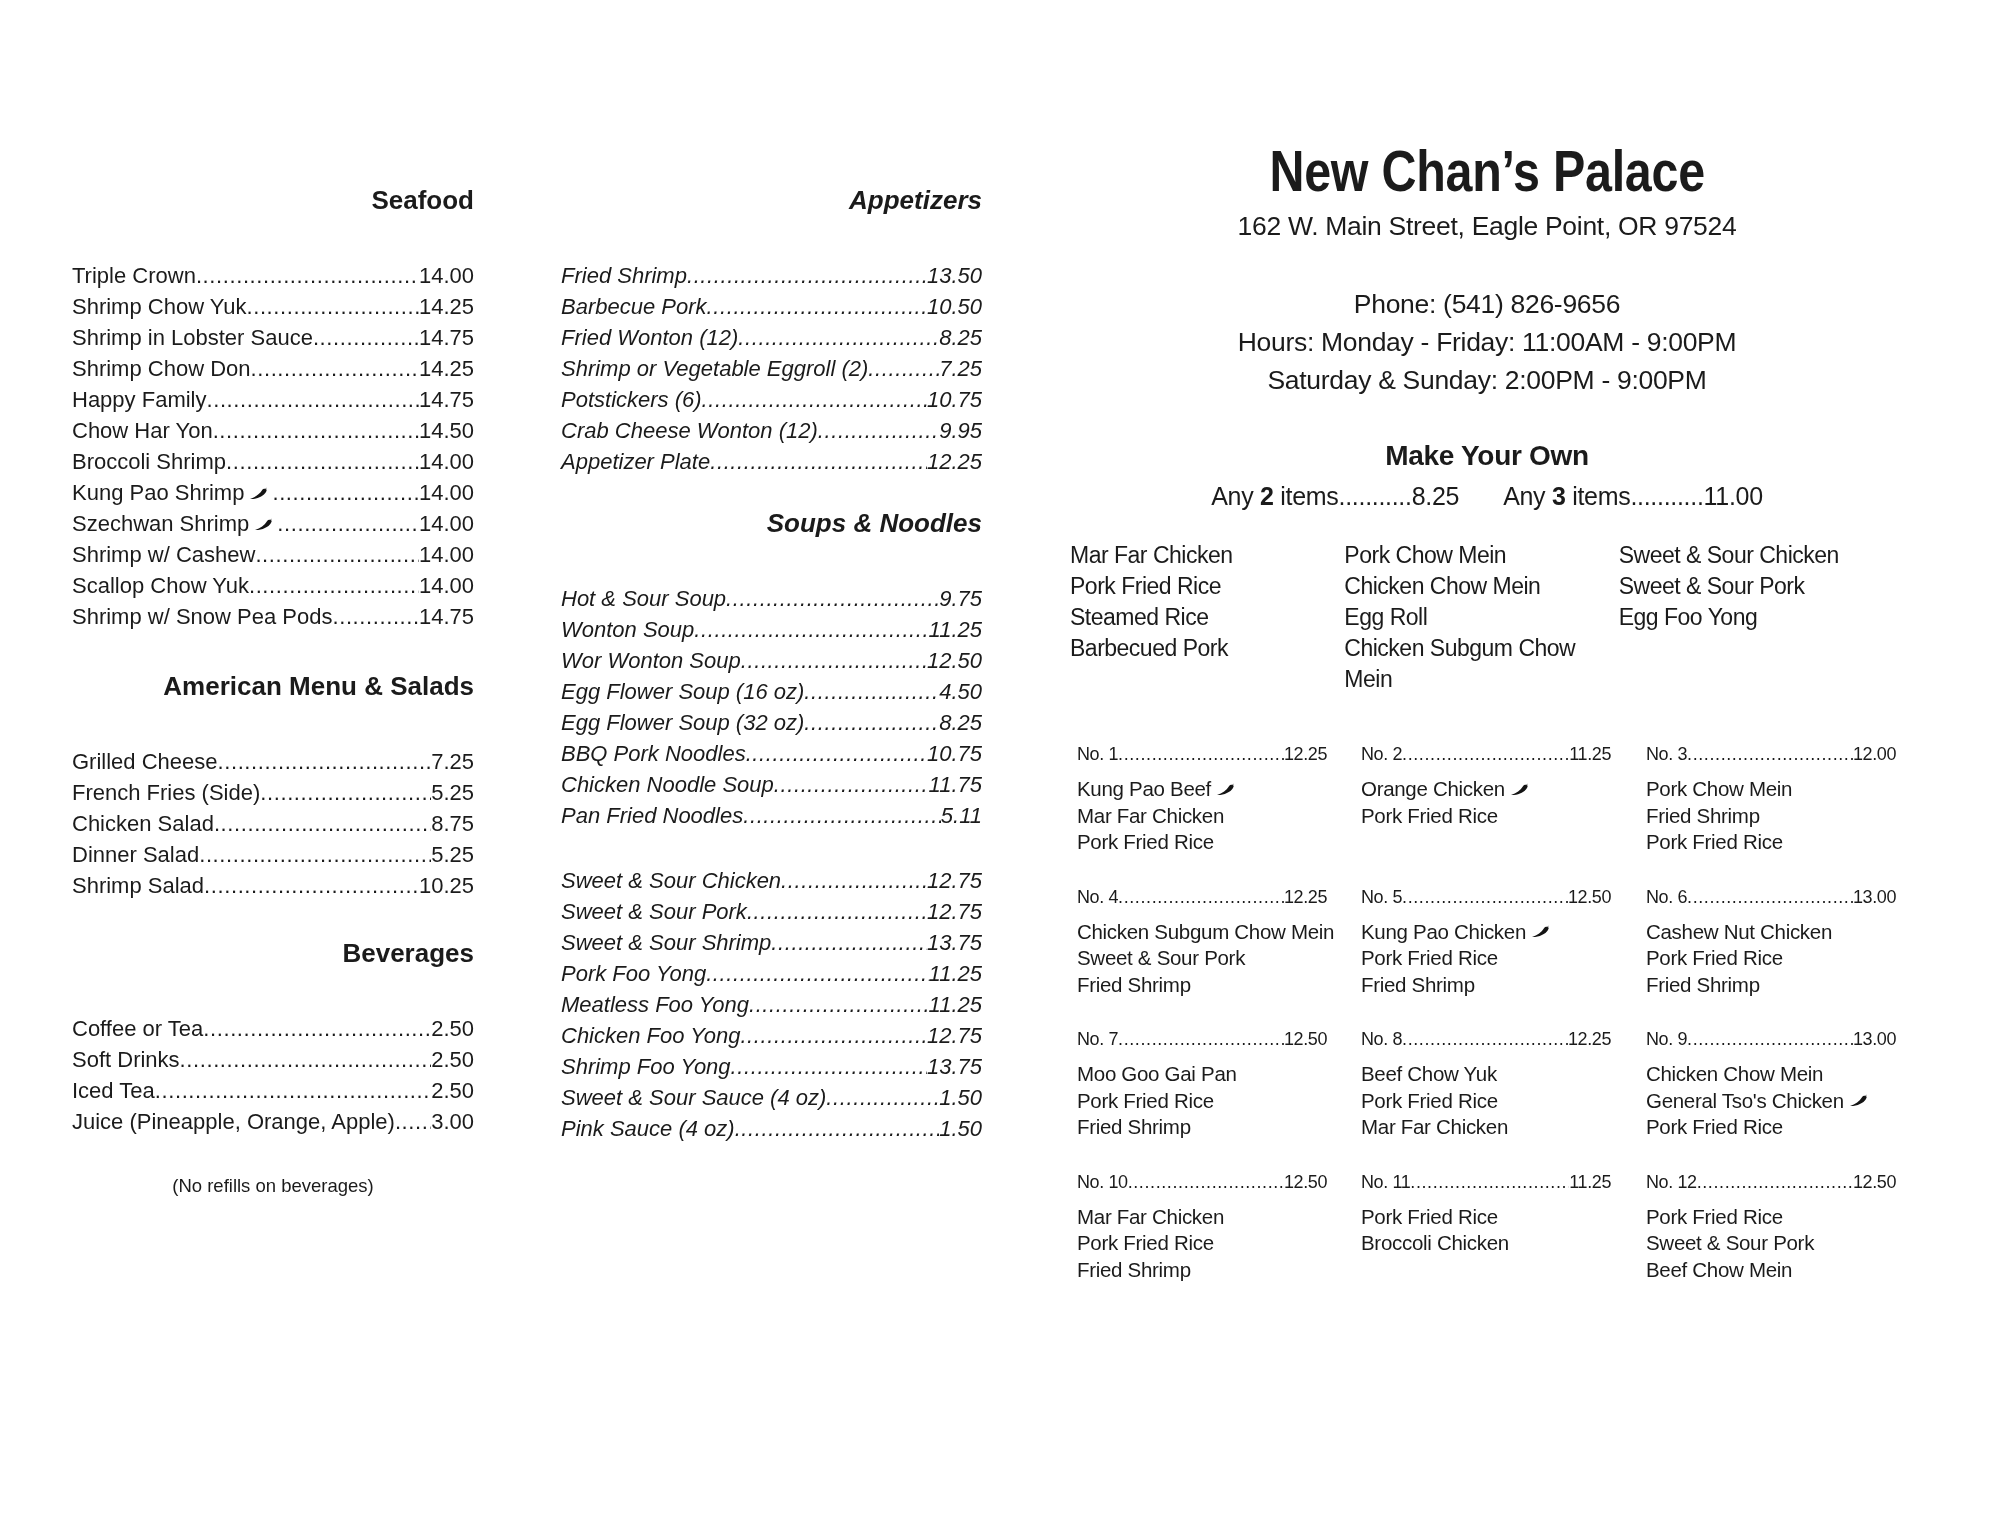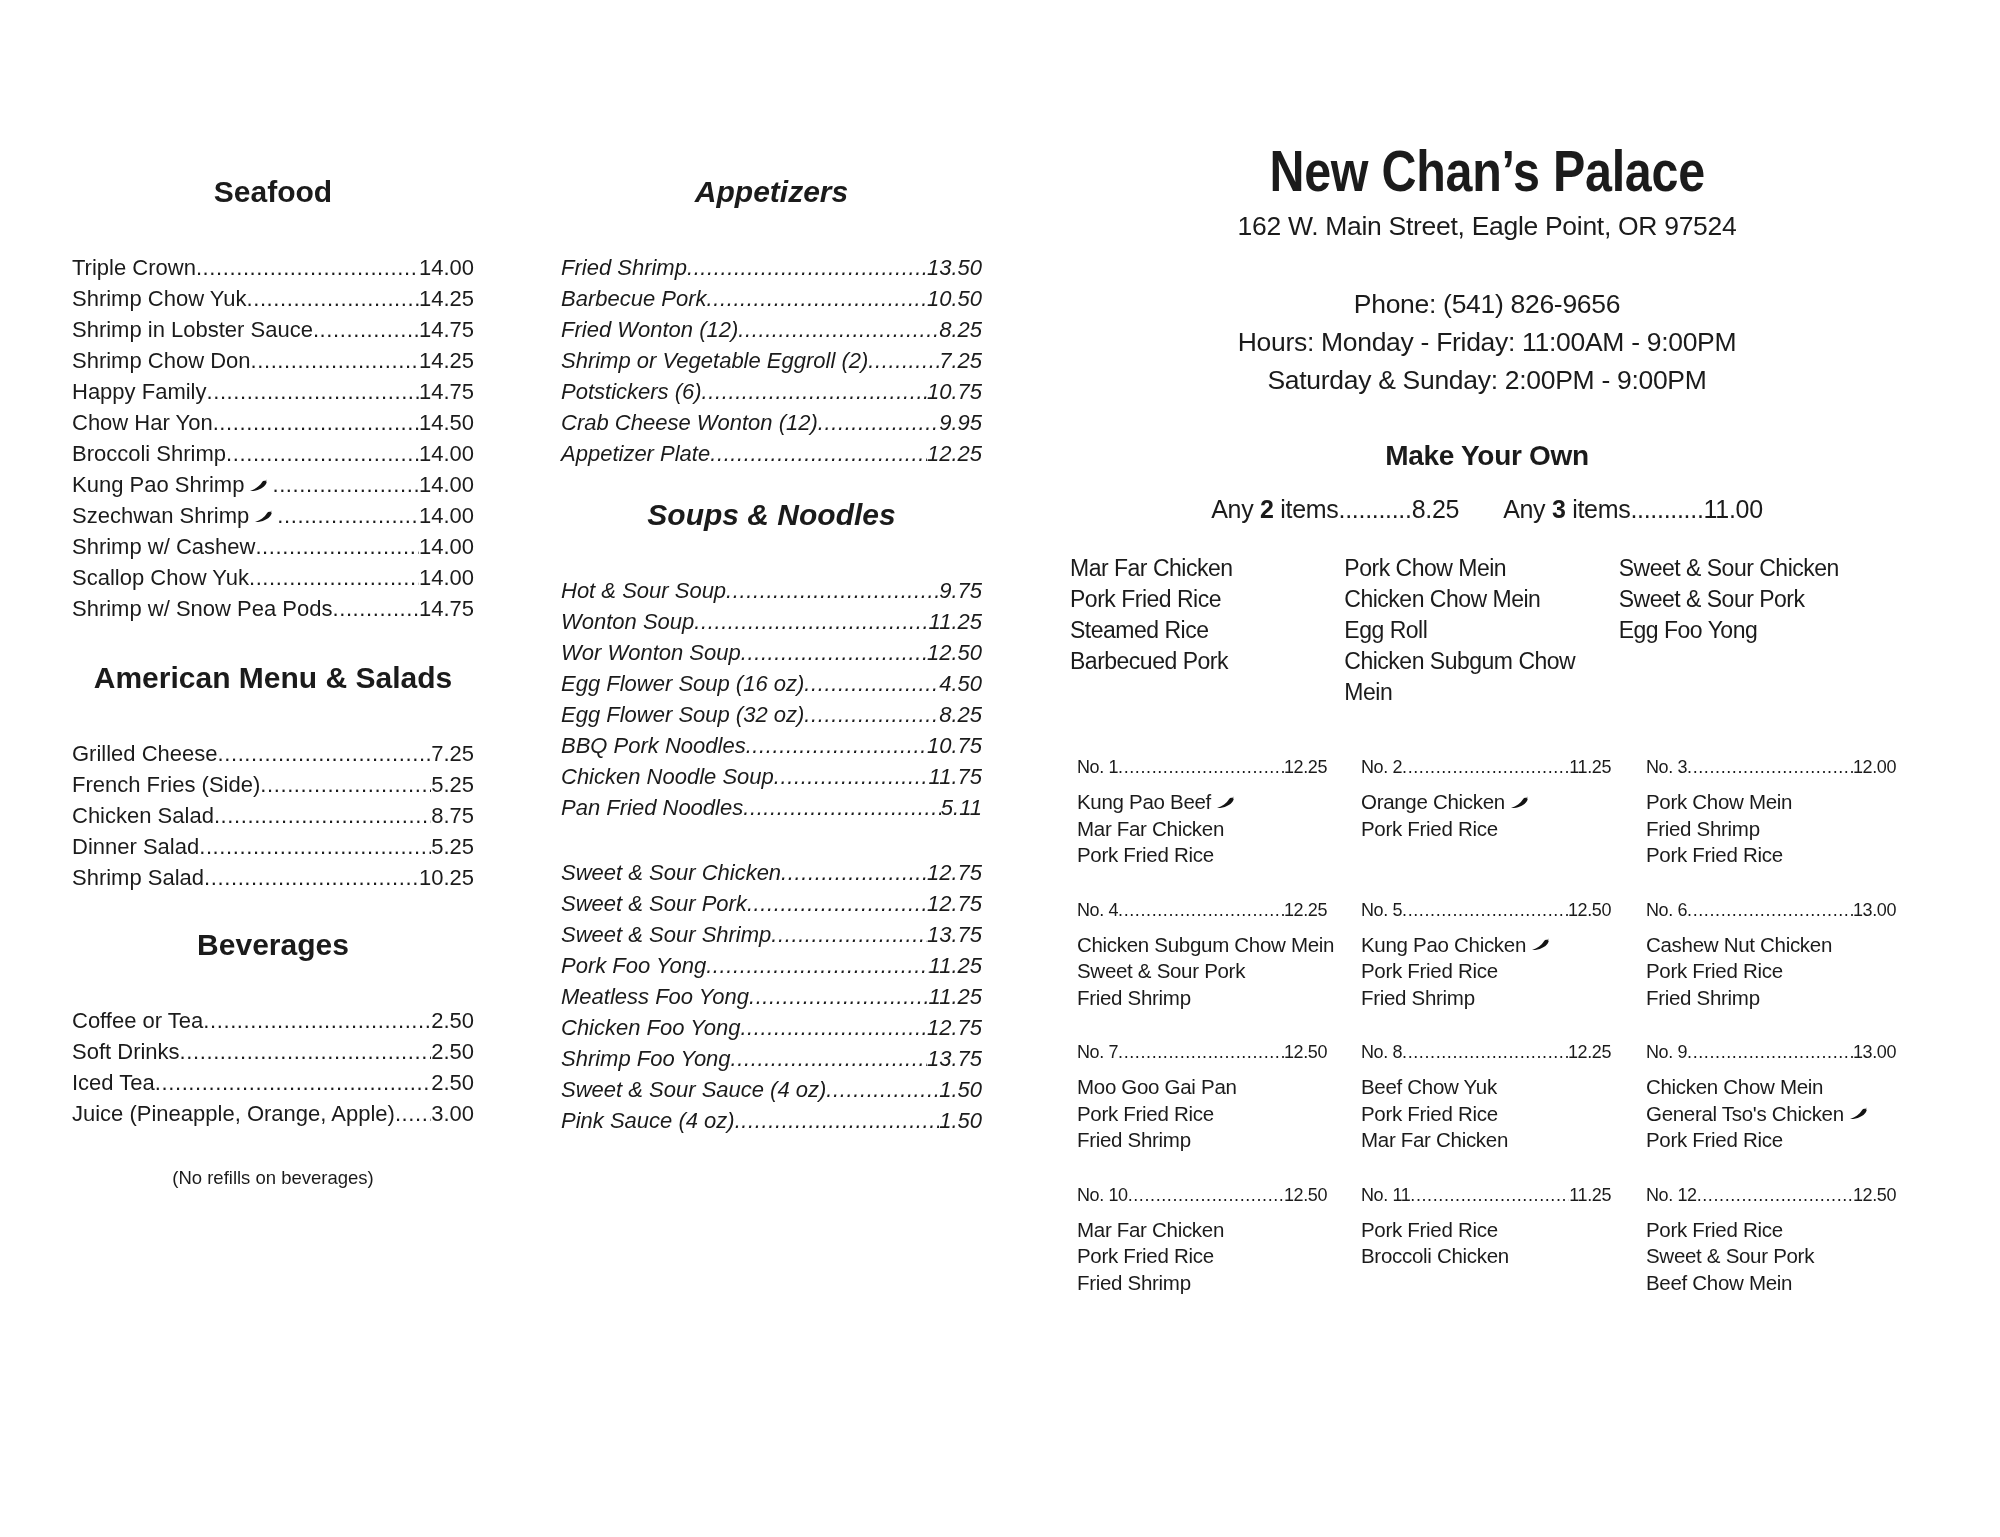--- a/index.html
+++ b/index.html
@@ -6,21 +6,21 @@
   .page {
     position:relative; width:2000px; height:1537px; background:#ffffff;
     color:#1b1b1b; font-family:"Liberation Sans", sans-serif; overflow:hidden;
   }
 
   
   .listcol { position:absolute; top:176px; }
   #col-left { left:72px;  width:402px; }
   #col-mid  { left:561px; width:421px;font-style:italic; }
 
-  .sec-title { font-size:30px; font-weight:bold; text-align:center; margin:0 0 44px 0; line-height:32px; }
+  .sec-title { font-size:26px; font-weight:bold; text-align:right; margin:8px 0 44px 0; line-height:32px; }
   #col-left section:nth-of-type(2) { margin-top:38px; }
   #col-left section:nth-of-type(3) { margin-top:36px; }
   #col-mid  section:nth-of-type(2) { margin-top:30px; }
   #col-mid  section:nth-of-type(3) { margin-top:34px; }
 
   .row { display:flex; align-items:baseline; font-size:22px; line-height:31px; }
   .row .name  { white-space:nowrap; }
   .row .price { white-space:nowrap; }
   .leader { flex:1 1 auto; overflow:hidden; white-space:nowrap; min-width:10px; letter-spacing:0.6px; }
 
@@ -30,21 +30,21 @@
 
   
   #rp { position:absolute; left:1056px; top:140px; width:862px; text-align:center; letter-spacing:-0.3px; }
   .rp-title { font-size:57px; font-weight:bold; line-height:62px; white-space:nowrap; }
   .rp-title .sq { display:inline-block; transform:scaleX(0.85); transform-origin:center bottom; }
   .rp-addr  { font-size:26.5px; line-height:34px; margin-top:7px; }
   .rp-contact { margin-top:42px; font-size:26.5px; line-height:38px; }
   .rp-h2 { font-size:28px; font-weight:bold; line-height:34px; margin-top:40px; }
   #combo-title { margin-top:26px; }
 
-  .myo-opts { margin-top:20px; font-size:25px; line-height:32px; display:flex; justify-content:center; gap:44px; }
+  .myo-opts { margin-top:7px; font-size:25px; line-height:32px; display:flex; justify-content:center; gap:44px; }
   .myo-opts b { font-weight:bold; }
 
   .myo-grid { margin-top:28px; display:flex; text-align:left; padding-left:14px; font-size:23px; line-height:31px; letter-spacing:-0.5px; }
   .myo-col:nth-child(1) { width:275px; }
   .myo-col:nth-child(2) { width:275px; }
   .myo-col:nth-child(3) { width:300px; }
 
   .combo-grid { margin-top:44px; display:grid; grid-template-columns:284px 285px 1fr; row-gap:26px; text-align:left; padding-left:21px; }
   .combo-head { display:flex; align-items:baseline; width:250px; font-size:18px; line-height:30px; letter-spacing:-0.4px; }
   .combo-head .no, .combo-head .price { white-space:nowrap; }

